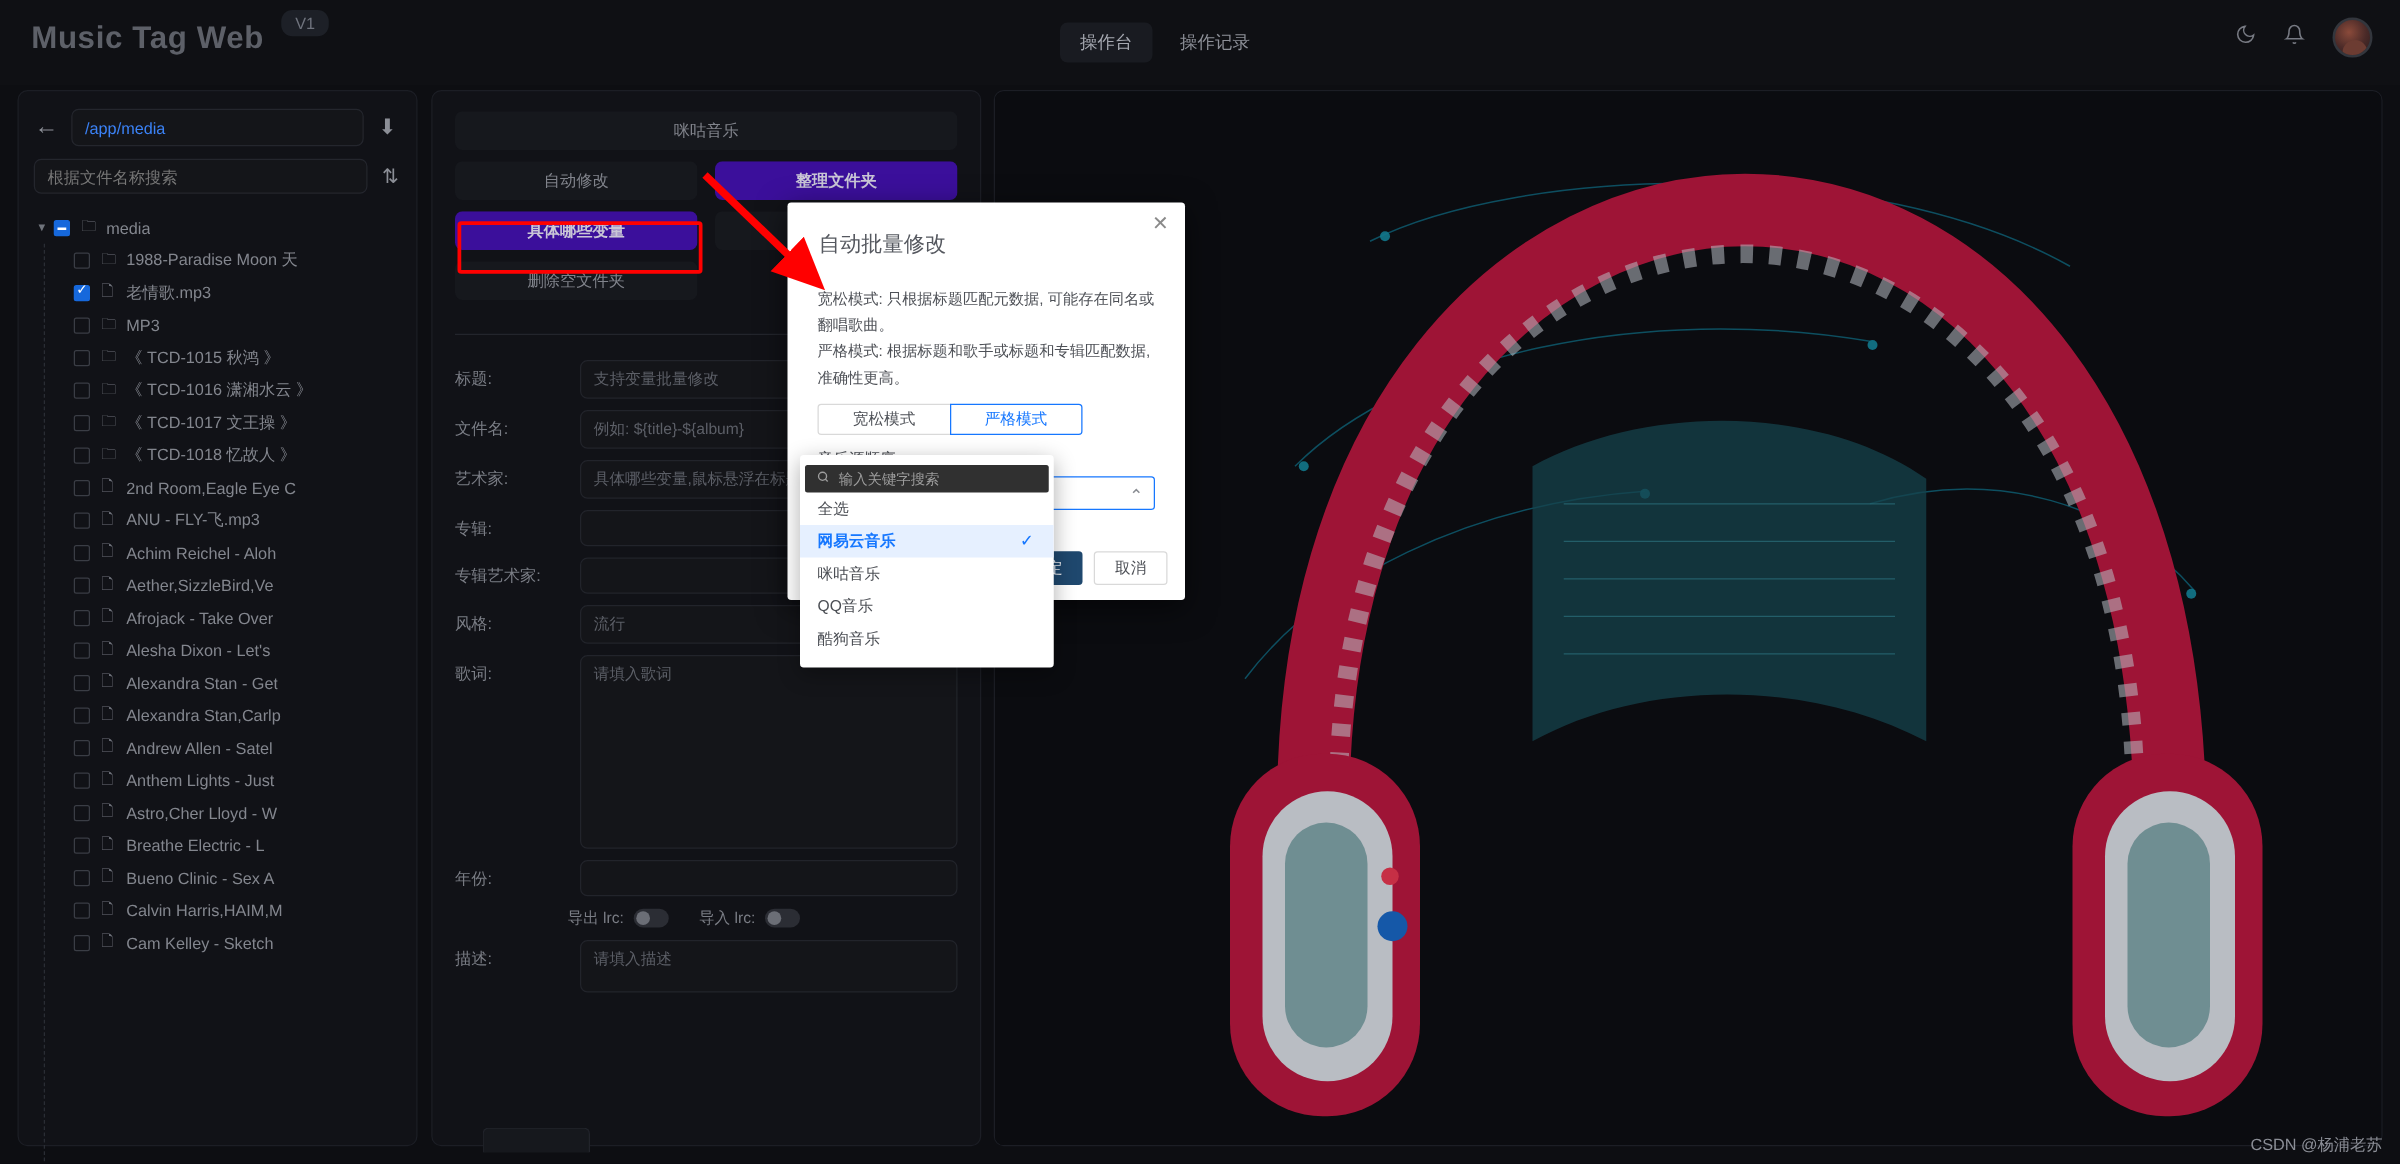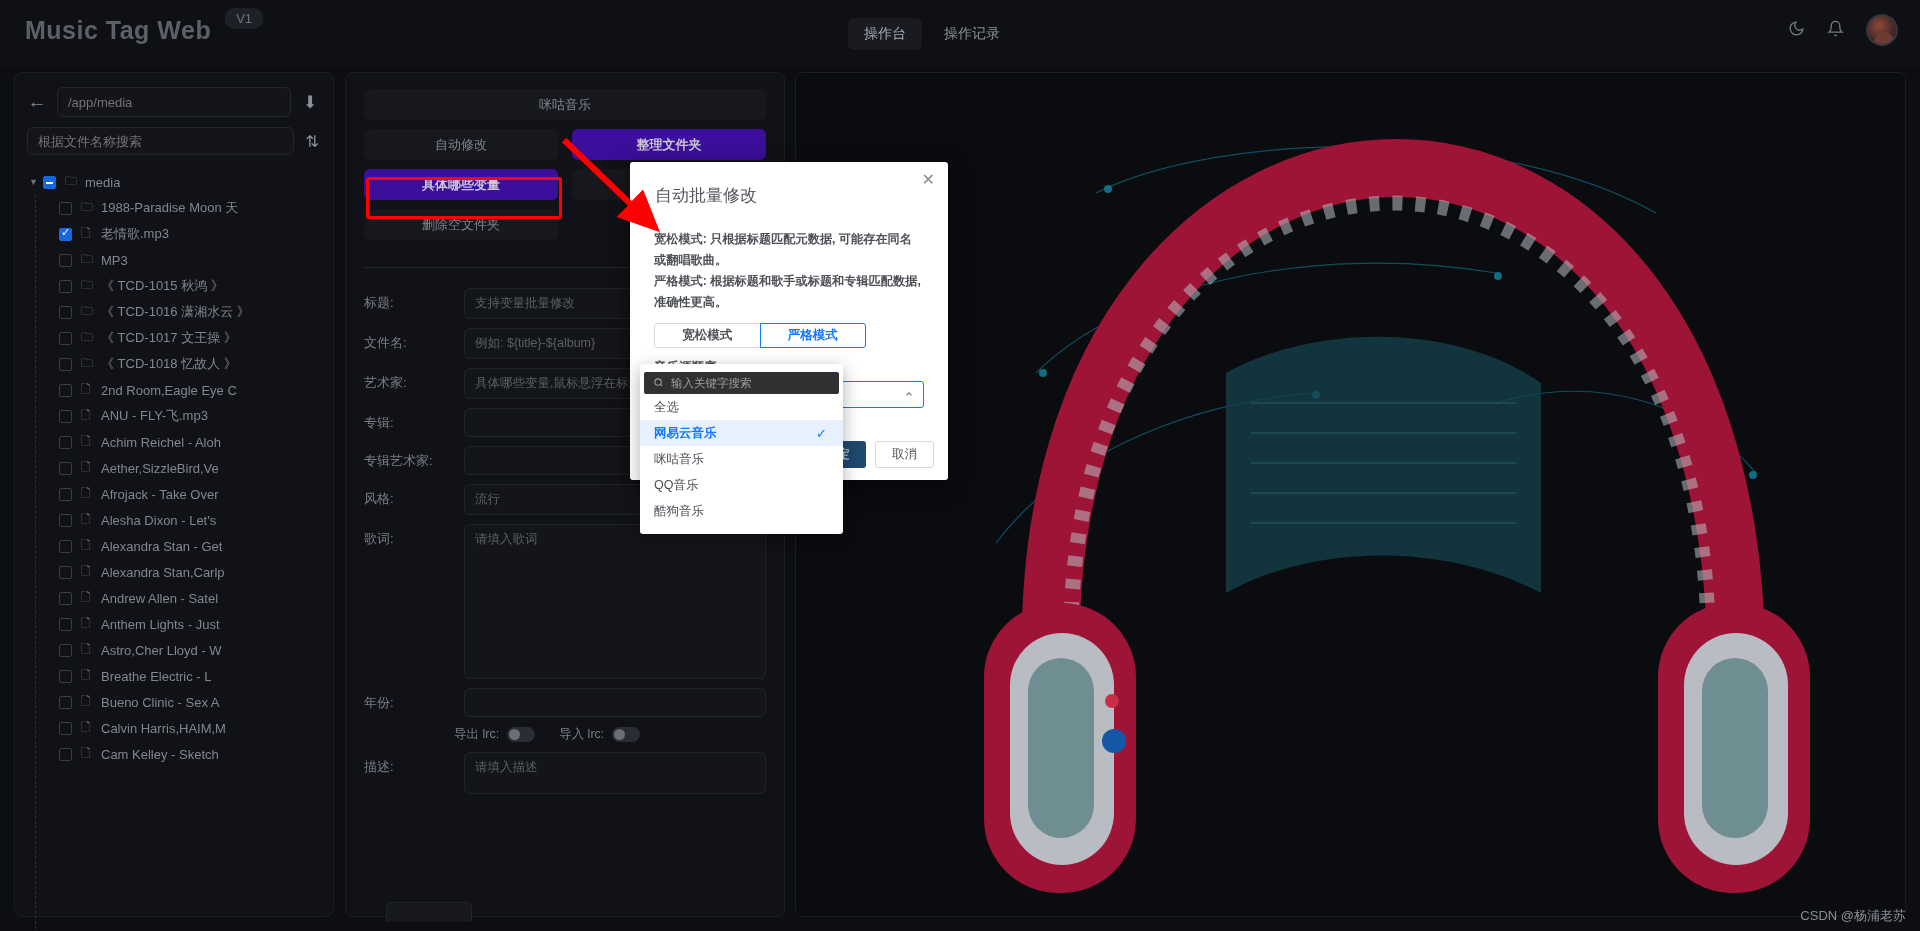--- a/index.html
+++ b/index.html
@@ -41,21 +41,21 @@
 
   
   .left-panel {
     position: absolute; left: 14px; top: 72px; width: 320px; height: 845px;
     background: #111217; border: 1px solid #1c1e25; border-radius: 8px;
   }
   .path-row { display: flex; align-items: center; gap: 10px; padding: 14px 14px 0 12px; }
   .back-arrow { color: #8b8e96; font-size: 19px; cursor: pointer; width: 20px; text-align:center; }
   .path-input {
     flex: 1; height: 30px; background: #141519; border: 1px solid #24262d; border-radius: 6px;
-    color: #737373; font-size: 13px; padding: 0 10px; outline: none;
+    color: #3b82f6; font-size: 13px; padding: 0 10px; outline: none;
     font-family: "Liberation Sans", sans-serif;
   }
   .dl-arrow { color: #8b8e96; font-size: 17px; cursor: pointer; width: 18px; text-align: center; }
   .search-row { display: flex; align-items: center; gap: 12px; padding: 10px 14px 0 12px; }
   .search-input {
     flex: 1; height: 28px; background: #141519; border: 1px solid #24262d; border-radius: 6px;
     color: #8e919a; font-size: 13px; padding: 0 10px; outline: none;
     font-family: "Liberation Sans", sans-serif;
   }
   .sort-icon { color: #8b8e96; font-size: 16px; cursor: pointer; }
@@ -145,21 +145,21 @@
     position: absolute; left: 630px; top: 162px; width: 318px; height: 318px;
     background: #ffffff; border-radius: 3px; box-shadow: 0 6px 24px rgba(0,0,0,.55);
   }
   .modal-close {
     position: absolute; right: 13px; top: 10px; color: #8a8a8a; font-size: 16px; cursor: pointer;
     line-height: 1;
   }
   .modal-title {
     font-size: 17px; color: #55585f; padding: 22px 0 0 25px; font-weight: normal;
   }
-  .modal-body { padding: 22px 24px 0 24px; font-weight: bold; }
+  .modal-body { padding: 22px 24px 0 24px; }
   .modal-text { font-size: 12.2px; color: #4e5157; line-height: 21px; }
   .seg {
     display: flex; margin-top: 10px; width: 212px;
   }
   .seg-btn {
     flex: 1; height: 25px; border: 1px solid #d9d9d9; font-size: 12.5px;
     display: flex; align-items: center; justify-content: center; cursor: pointer;
     color: #4e5157; background: #fff;
   }
   .seg-btn:first-child { border-radius: 3px 0 0 3px; }

